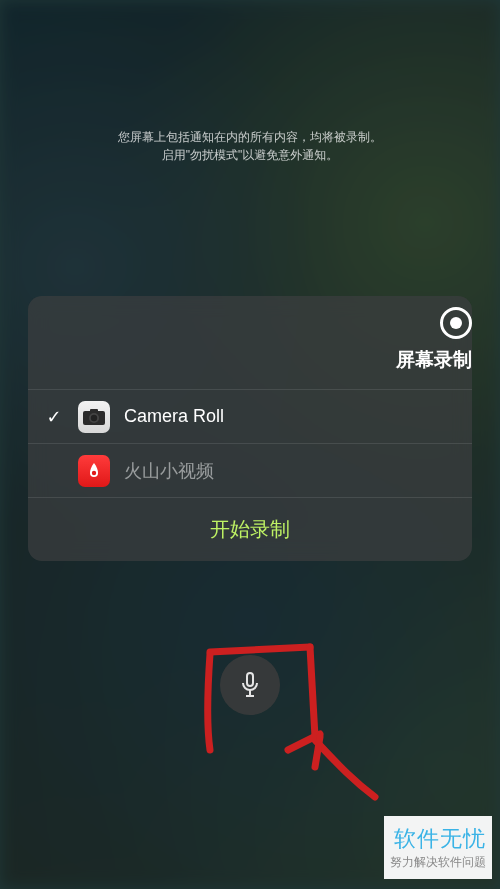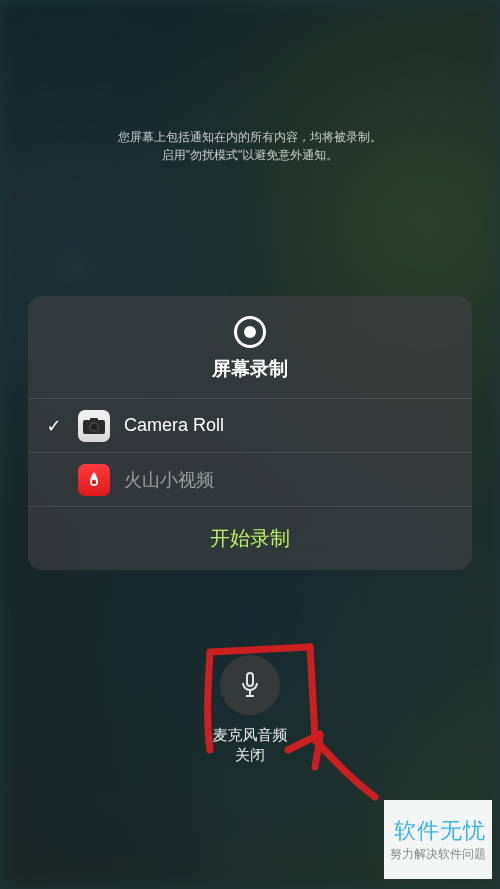--- a/index.html
+++ b/index.html
@@ -40,22 +40,22 @@
     left: 28px;
     right: 28px;
     background: rgba(60,62,64,0.72);
     border-radius: 14px;
     backdrop-filter: blur(10px);
     overflow: hidden;
   }
   .panel-header {
     display: flex;
     flex-direction: column;
-    align-items: center;
-    padding: 20px 0 16px;
+    align-items: flex-end;
+    padding: 11px 0 16px;
   }
   .record-dot {
     width: 32px; height: 32px;
     border: 3px solid #fff;
     border-radius: 50%;
     display: flex; align-items: center; justify-content: center;
     margin-bottom: 8px;
   }
   .record-dot .inner {
     width: 12px; height: 12px;
@@ -129,21 +129,21 @@
     line-height: 1.35;
   }
   .annotation {
     position: absolute;
     pointer-events: none;
   }
   .watermark {
     position: absolute;
     bottom: 10px; right: 8px;
     background: rgba(255,255,255,0.95);
-    padding: 16px 6px;
+    padding: 8px 6px;
     text-align: right;
     margin-left: 48px;
   }
   .wm-text { color: #3ab3e6; font-size: 22px; font-weight: 400; letter-spacing: 1px; }
   .wm-sub { color: #888; font-size: 12px; text-align: center; }
 </style>
 </head>
 <body>
 
 <div class="bg"></div>
@@ -193,24 +193,20 @@
 
 <div class="mic-wrap">
   <div class="mic-btn">
     <svg width="24" height="28" viewBox="0 0 24 28">
       <rect x="9" y="2" width="6" height="13" rx="3" fill="none" stroke="#e5e5e5" stroke-width="2"></rect>
       <path d="M5 12 a7 7 0 0 0 14 0" fill="none" stroke="#e5e5e5" stroke-width="2"></path>
       <line x1="12" y1="19" x2="12" y2="25" stroke="#e5e5e5" stroke-width="2"></line>
       <line x1="8" y1="25" x2="16" y2="25" stroke="#e5e5e5" stroke-width="2"></line>
     </svg>
   </div>
-  <div class="mic-label">
-    <div>麦克风音频</div>
-    <div>关闭</div>
-  </div>
 </div>
 
 <svg class="annotation" style="left:180px; top:632px;" width="240" height="200" viewBox="0 0 240 200">
   <g stroke="#cc2020" stroke-width="7" fill="none" stroke-linecap="round" stroke-linejoin="round">
 
     <path d="M 30 20 L 130 15"></path>
     <path d="M 130 15 L 135 105"></path>
     <path d="M 30 22 C 28 50, 26 90, 30 118"></path>
 
     <path d="M 135 108 C 160 135, 175 150, 195 165"></path>

